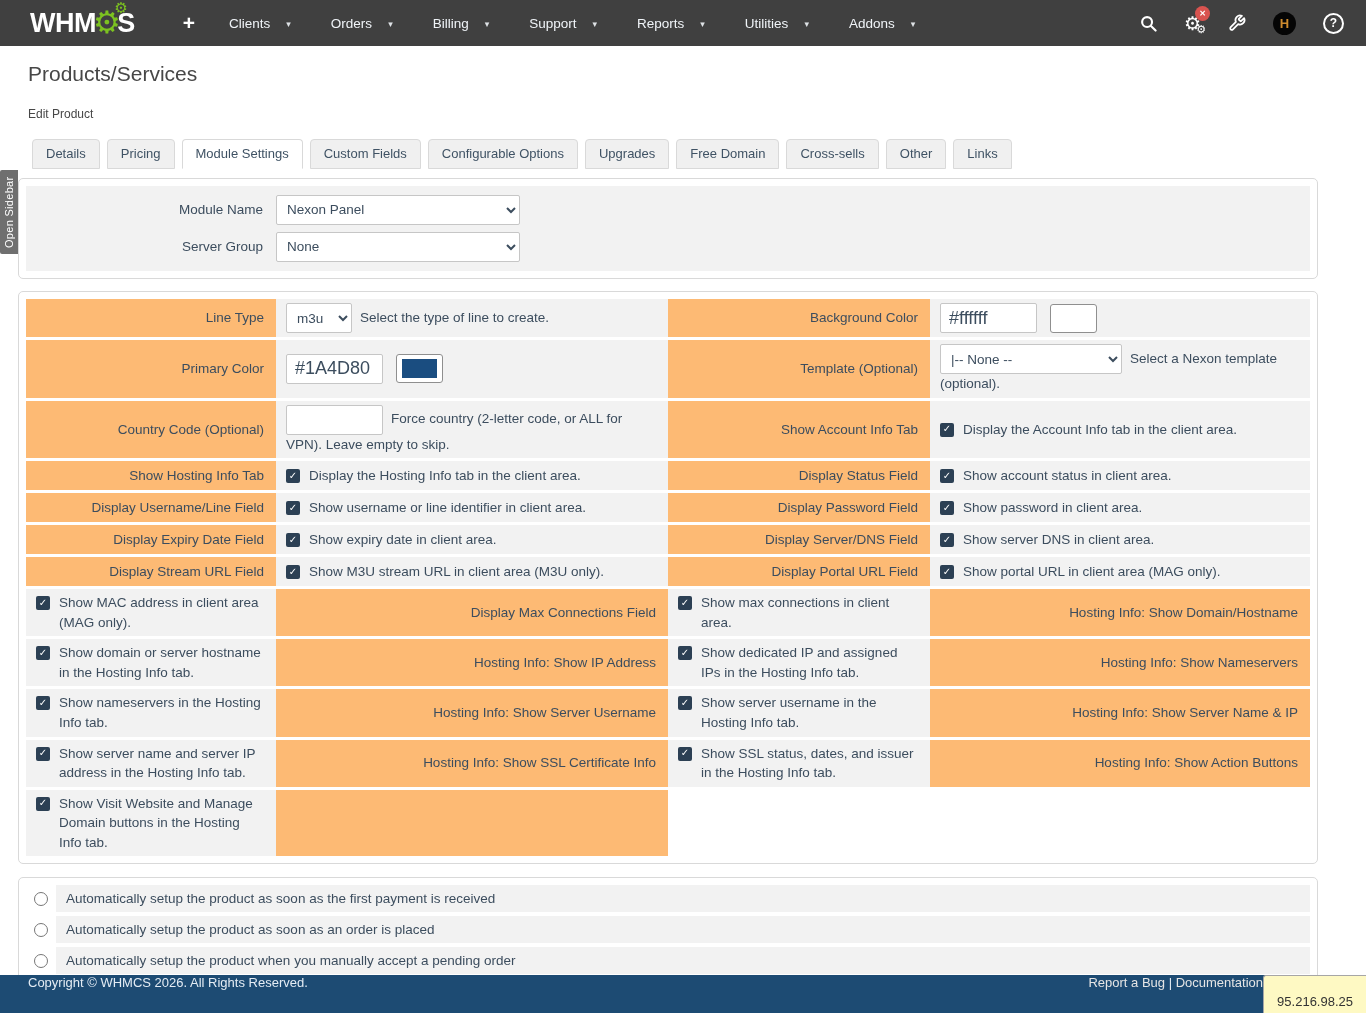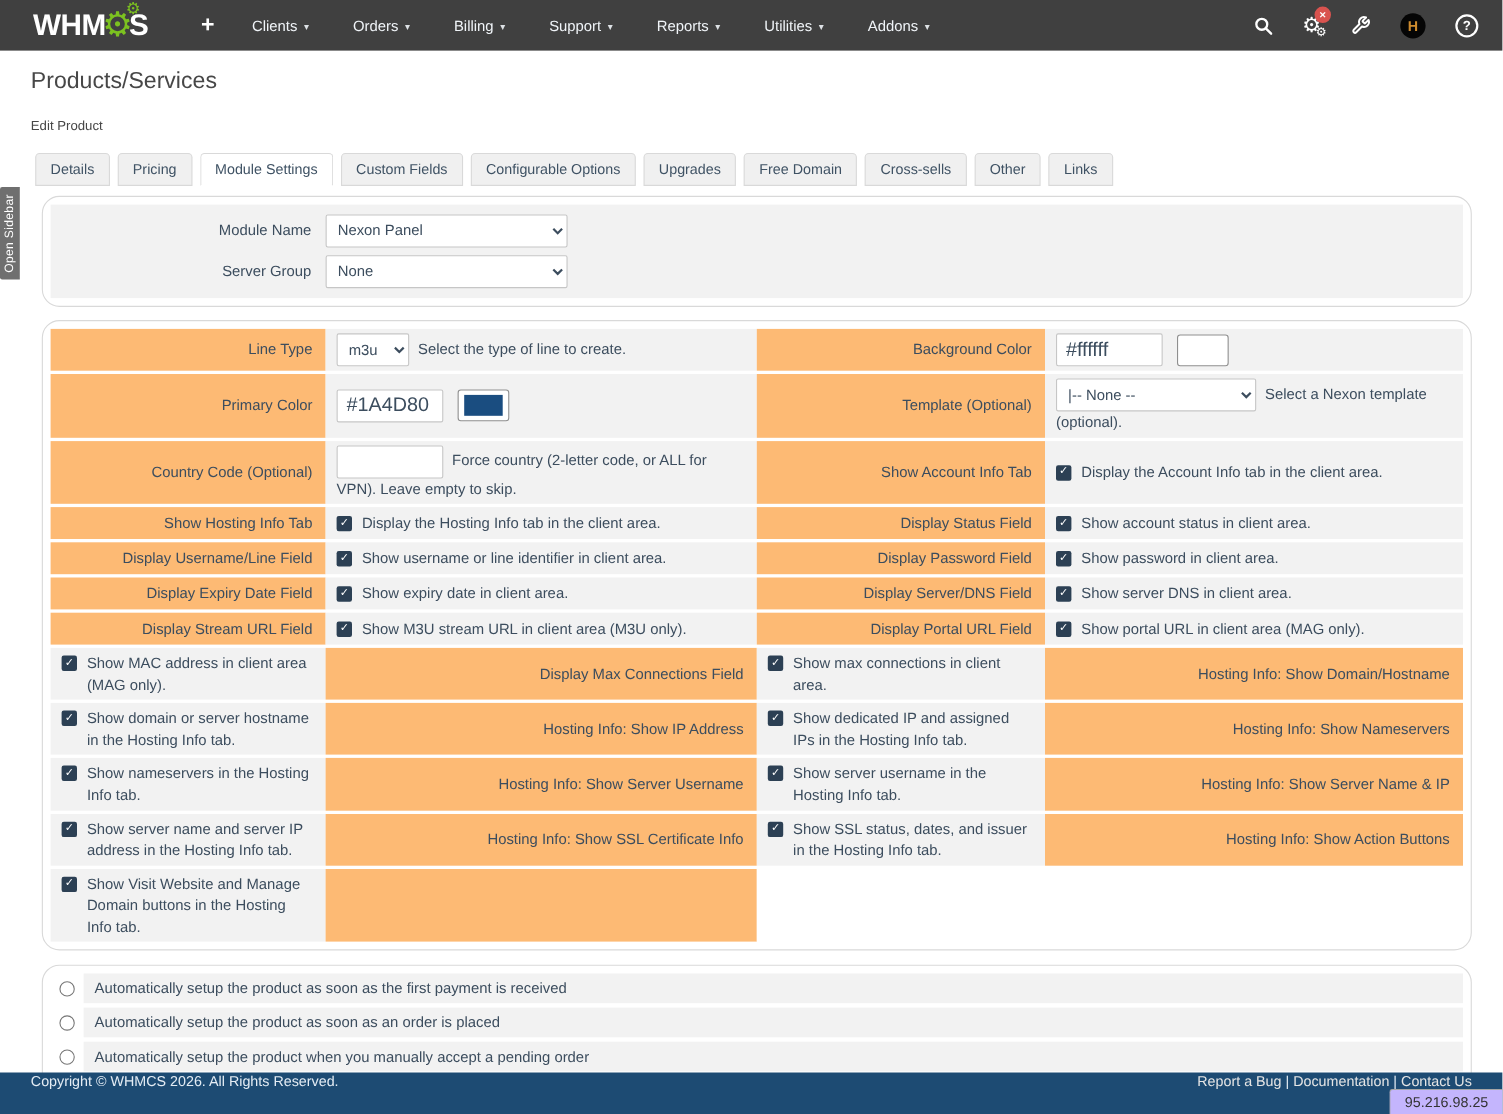--- a/index.html
+++ b/index.html
@@ -14,21 +14,21 @@
   .navbar {
     height:46px; background:#404040; display:flex; align-items:center;
     color:#fff; padding:0 22px 0 30px;
   }
   .logo { display:flex; align-items:center; font-weight:bold; font-size:27px; letter-spacing:-0.5px; color:#fff; }
   .logo .gear-wrap { position:relative; margin:0 -3px; }
   .logo .gear-big { font-size:31px; color:#7cc220; line-height:1; font-weight:normal; }
   .logo .gear-small { position:absolute; top:-8px; right:-7px; font-size:15px; color:#7cc220; font-weight:normal; }
   .nav-plus { margin-left:48px; font-size:21px; font-weight:bold; cursor:pointer; }
   .nav-menu { display:flex; margin-left:14px; }
-  .nav-item { display:flex; align-items:center; gap:6px; padding:0 20px; height:46px; font-size:13.5px; color:#f0f4f8; cursor:pointer; text-decoration:none; }
+  .nav-item { display:flex; align-items:center; gap:16px; padding:0 20px; height:46px; font-size:13.5px; color:#f0f4f8; cursor:pointer; text-decoration:none; }
   .nav-item .caret { font-size:9px; opacity:.9; margin-top:2px; }
   .nav-right { margin-left:auto; display:flex; align-items:center; gap:27px; }
   .nav-ico { position:relative; display:flex; align-items:center; justify-content:center; cursor:pointer; }
   .gears-glyph { font-size:19px; line-height:1; color:#fff; }
   .gears-glyph-small { position:absolute; right:-5px; bottom:-3px; font-size:11px; color:#fff; }
   .badge {
     position:absolute; top:-8px; right:-9px; width:15px; height:15px; border-radius:50%;
     background:#d9534f; color:#fff; font-size:8px; font-weight:bold;
     display:flex; align-items:center; justify-content:center;
   }
@@ -49,36 +49,36 @@
   .page-subtitle { font-size:12px; color:#474747; margin:21px 0 0 28px; font-weight:normal; }
   .tabs { display:flex; gap:7px; margin:17px 0 0 32px; }
   .tab {
     padding:6px 13px 7px; font-size:13px; color:#3f5264; background:#f0f0f0;
     border:1px solid #d9d9d9; border-radius:4px 4px 0 0; cursor:pointer; position:relative; top:1px;
   }
   .tab.active { background:#fff; border-bottom-color:#fff; font-weight:normal; }
 
   
   .panel {
-    margin-left:38px; width:1300px; background:#fff;
-    border:1px solid #d9d9d9; border-radius:16px; padding:7px;
+    margin-left:18px; width:1300px; background:#fff;
+    border:1px solid #d9d9d9; border-radius:5px; padding:7px;
   }
   .panel-module { margin-top:10px; }
   .panel-settings { margin-top:12px; }
   .panel-setup { margin-top:13px; }
 
   
   .module-block { background:#f2f2f2; padding:5px 0 6px; }
   .module-row { display:flex; align-items:center; min-height:37px; }
   .module-row .m-label { width:250px; text-align:right; padding-right:13px; font-size:13.5px; color:#3c4d5e; }
   select.sel {
     height:30px; background:#fff; border:1px solid #c6c6c6; border-radius:2px;
     font-size:13.5px; color:#3c4d5e; font-family:"Liberation Sans", sans-serif; padding:0 6px;
   }
-  .sel-module { width:220px; }
+  .sel-module { width:244px; }
 
   
   .settings-grid { display:grid; grid-template-columns:250px 392px 262px 1fr; row-gap:3px; }
   .cell { min-height:29px; font-size:13.5px; color:#3c4d5e; }
   .label-cell {
     background:#fdba74; display:flex; align-items:center; justify-content:flex-end;
     text-align:center; padding:2px 12px 2px 0; line-height:1.45;
   }
   .content-cell { background:#f2f2f2; display:flex; align-items:center; padding:4px 10px; line-height:1.45; }
   .content-cell.empty { background:#fff; }
@@ -119,23 +119,23 @@
   .btn-cancel { background:#fff; border:1px solid #cccccc; color:#333; }
 
   
   .footer {
     position:absolute; left:0; bottom:0; width:1366px; height:38px; background:#1d4b73;
     color:#e4ecf4; font-size:13px; display:flex; justify-content:space-between;
     padding:0 28px;
   }
   .footer a { color:#e5e5e5; text-decoration:none; cursor:pointer; }
   .status-bubble {
-    position:absolute; right:0; bottom:0; background:#c4b5fd; color:#333;
+    position:absolute; right:0; bottom:0; background:#fef9c3; color:#333;
     border:1px solid #a6a6a6; border-right:none; border-bottom:none; border-top-left-radius:3px;
-    font-size:13px; padding:3px 13px 4px; z-index:5;margin-left:24px;
+    font-size:13px; padding:18px 13px 4px; z-index:5;margin-left:24px;
   }
 </style>
 </head>
 <body>
 
 <div class="navbar">
   <div class="logo">
     <span>WHM</span>
     <span class="gear-wrap">
       <span class="gear-big">⚙</span>

